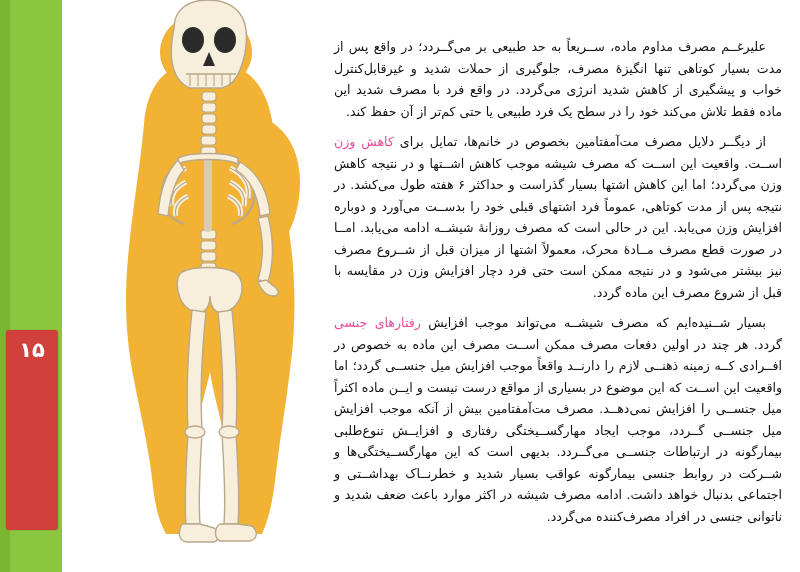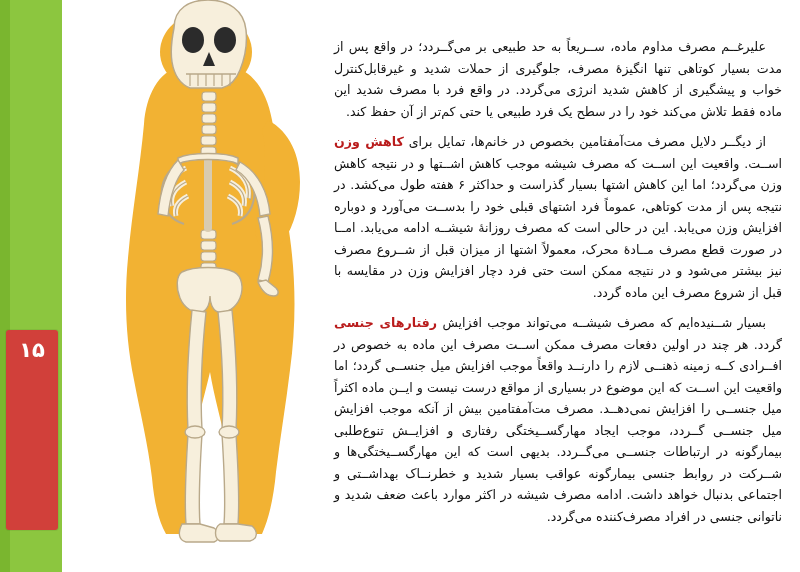--- a/index.html
+++ b/index.html
@@ -108,22 +108,22 @@
     color: #111111;
     font-size: 12.6px;
     line-height: 21.5px;
   }
   .para {
     margin: 0 0 9px 12px;
     text-indent: 16px;
   }
   .para:last-child { margin-bottom: 0; }
   .hl {
-    color: #b91c1c;
-    font-weight: bold;
+    color: #ec4899;
+    font-weight: normal;
   }
   .inline { display: inline; }
 </style>
 </head>
 <body>
 
 <div class="page">
 
   <div class="left-band-inner"></div>
   <div class="band-accent"></div>

